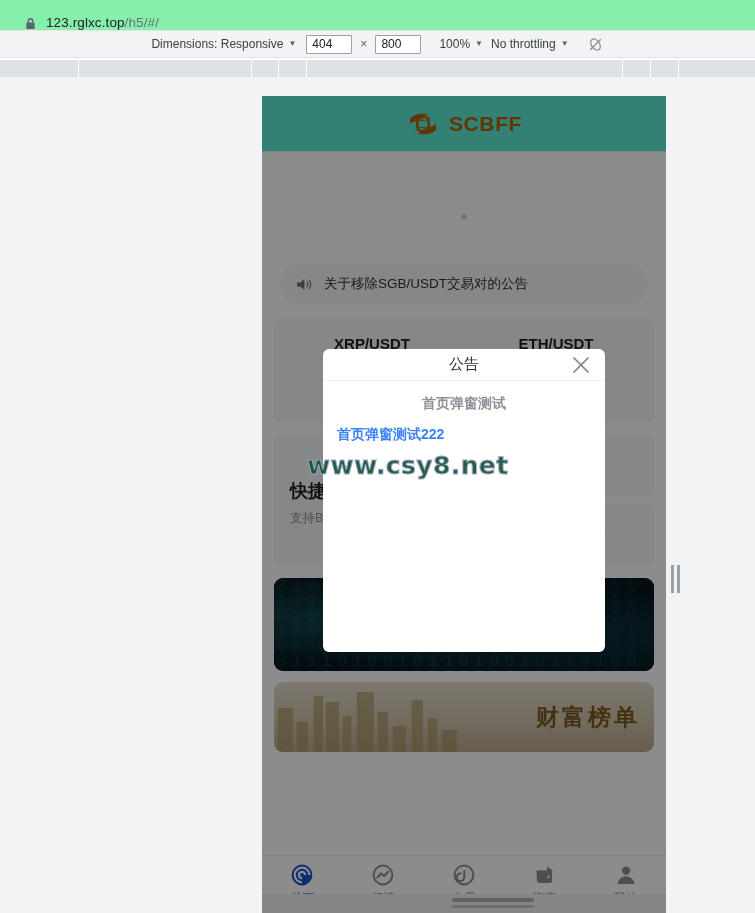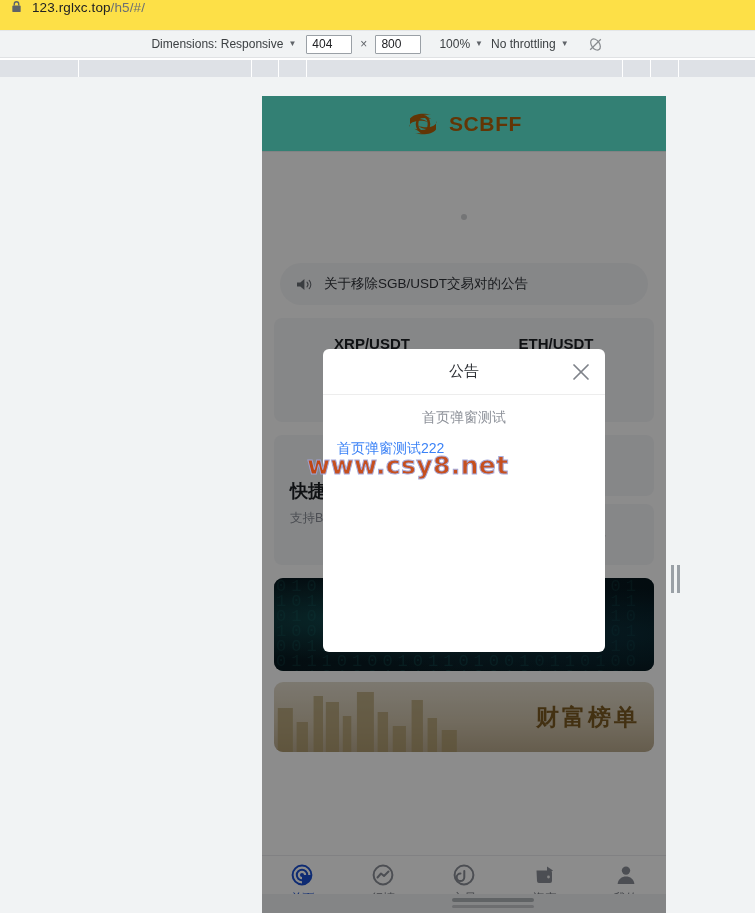--- a/index.html
+++ b/index.html
@@ -6,22 +6,22 @@
   html, body {
     width: 755px; height: 913px;
     font-family: "Liberation Sans", sans-serif;
     background: #f1f3f4;
     overflow: hidden;
   }
 
   
   #browser-chrome { width: 755px; }
   #url-bar {
-    height: 31px; background: #fde047;
-    display: flex; align-items: flex-start; padding-left: 10px;
+    height: 31px; background: #86efac;
+    display: flex; align-items: flex-end; padding-left: 24px;
     border-bottom: 1px solid #e4e6e8;
   }
   #lock-icon { width: 13px; height: 13px; margin-right: 9px; flex: 0 0 auto; }
   #url-text { font-size: 13.5px; color: #202124; letter-spacing: .1px; white-space: nowrap; }
   #url-text .u-path { color: #6d7073; }
 
   
   #device-toolbar {
     height: 27px; background: #f1f3f4;
     display: flex; align-items: center; justify-content: center;
@@ -162,40 +162,40 @@
   
   #overlay {
     position: absolute; inset: 0; background: rgba(0,0,0,.45); z-index: 20;
   }
   #modal {
     position: absolute; left: 61px; top: 253px; width: 282px; height: 303px;
     background: #fff; border-radius: 6px; z-index: 21;
     display: flex; flex-direction: column; overflow: hidden;
   }
   #modal-header {
-    height: 46px; flex: 0 0 auto; position: relative;
+    height: 32px; flex: 0 0 auto; position: relative;
     display: flex; align-items: center; justify-content: center;
     border-bottom: 1px solid #ededed;
   }
   #modal-title { font-size: 15px; color: #2d3035; }
   #modal-close {
     position: absolute; right: 13px; top: 50%; transform: translateY(-50%);
     width: 22px; height: 22px; cursor: pointer;
   }
-  #modal-body { flex: 1; padding: 14px 14px 16px; }
+  #modal-body { flex: 1; padding: 14px 14px 16px; font-weight: bold; }
   #modal-subtitle {
     text-align: center; font-size: 14px; color: #8d9199; margin-bottom: 11px;
   }
   #modal-content { font-size: 14px; color: #3b82f6; line-height: 1.5; }
 
   
   #watermark {
     position: absolute; left: 45px; top: 355px; z-index: 30;
     font-size: 25px; font-weight: bold; letter-spacing: .4px;
-    color: #c2410c; -webkit-text-stroke: 1px #9fa4d8;
+    color: #14532d; -webkit-text-stroke: 1px #9fa4d8;
     opacity: .92; pointer-events: none;
     font-family: "DejaVu Sans", sans-serif;
   }
 
   
   #bottom-bar {
     position: absolute; left: 0; bottom: 0; width: 755px; height: 19px;
     background: #f1f3f4;
   }
   #bottom-thumb {

